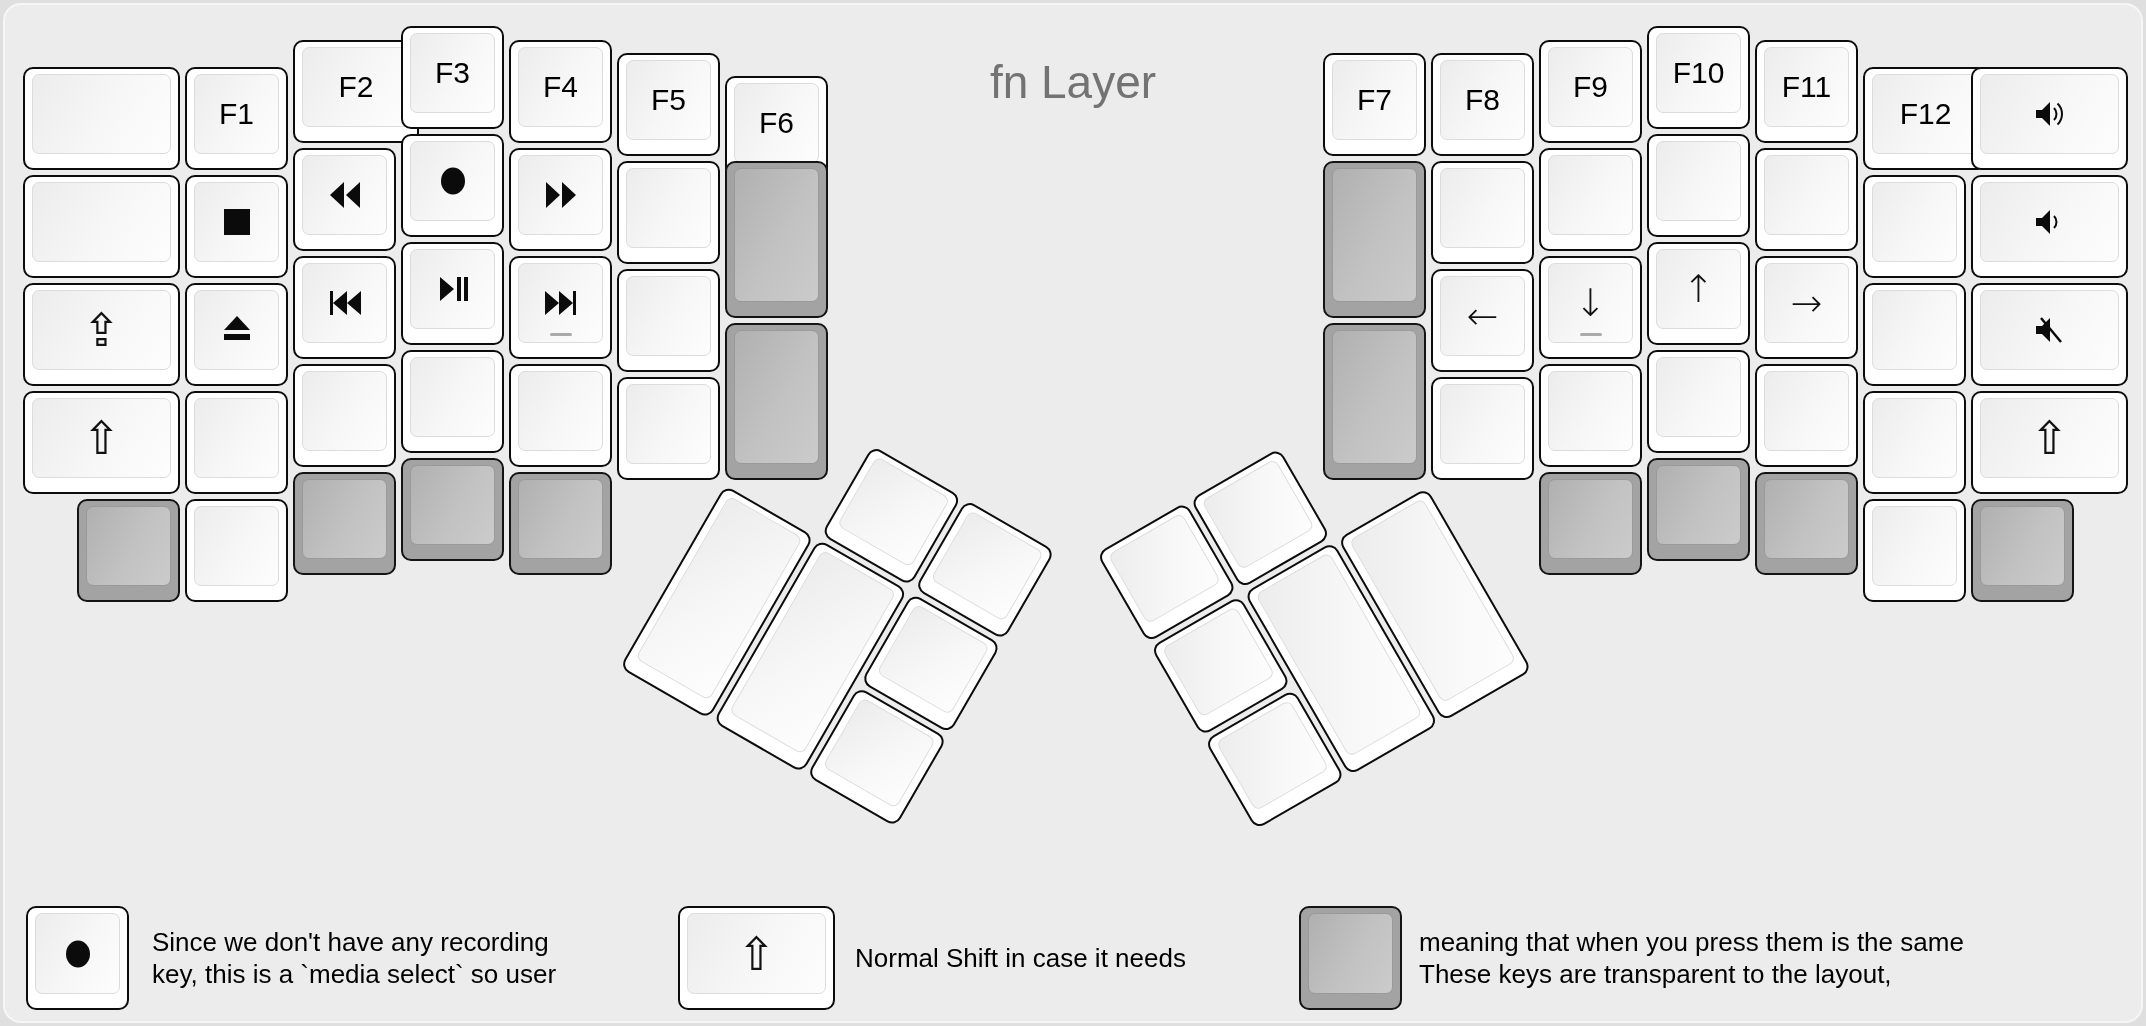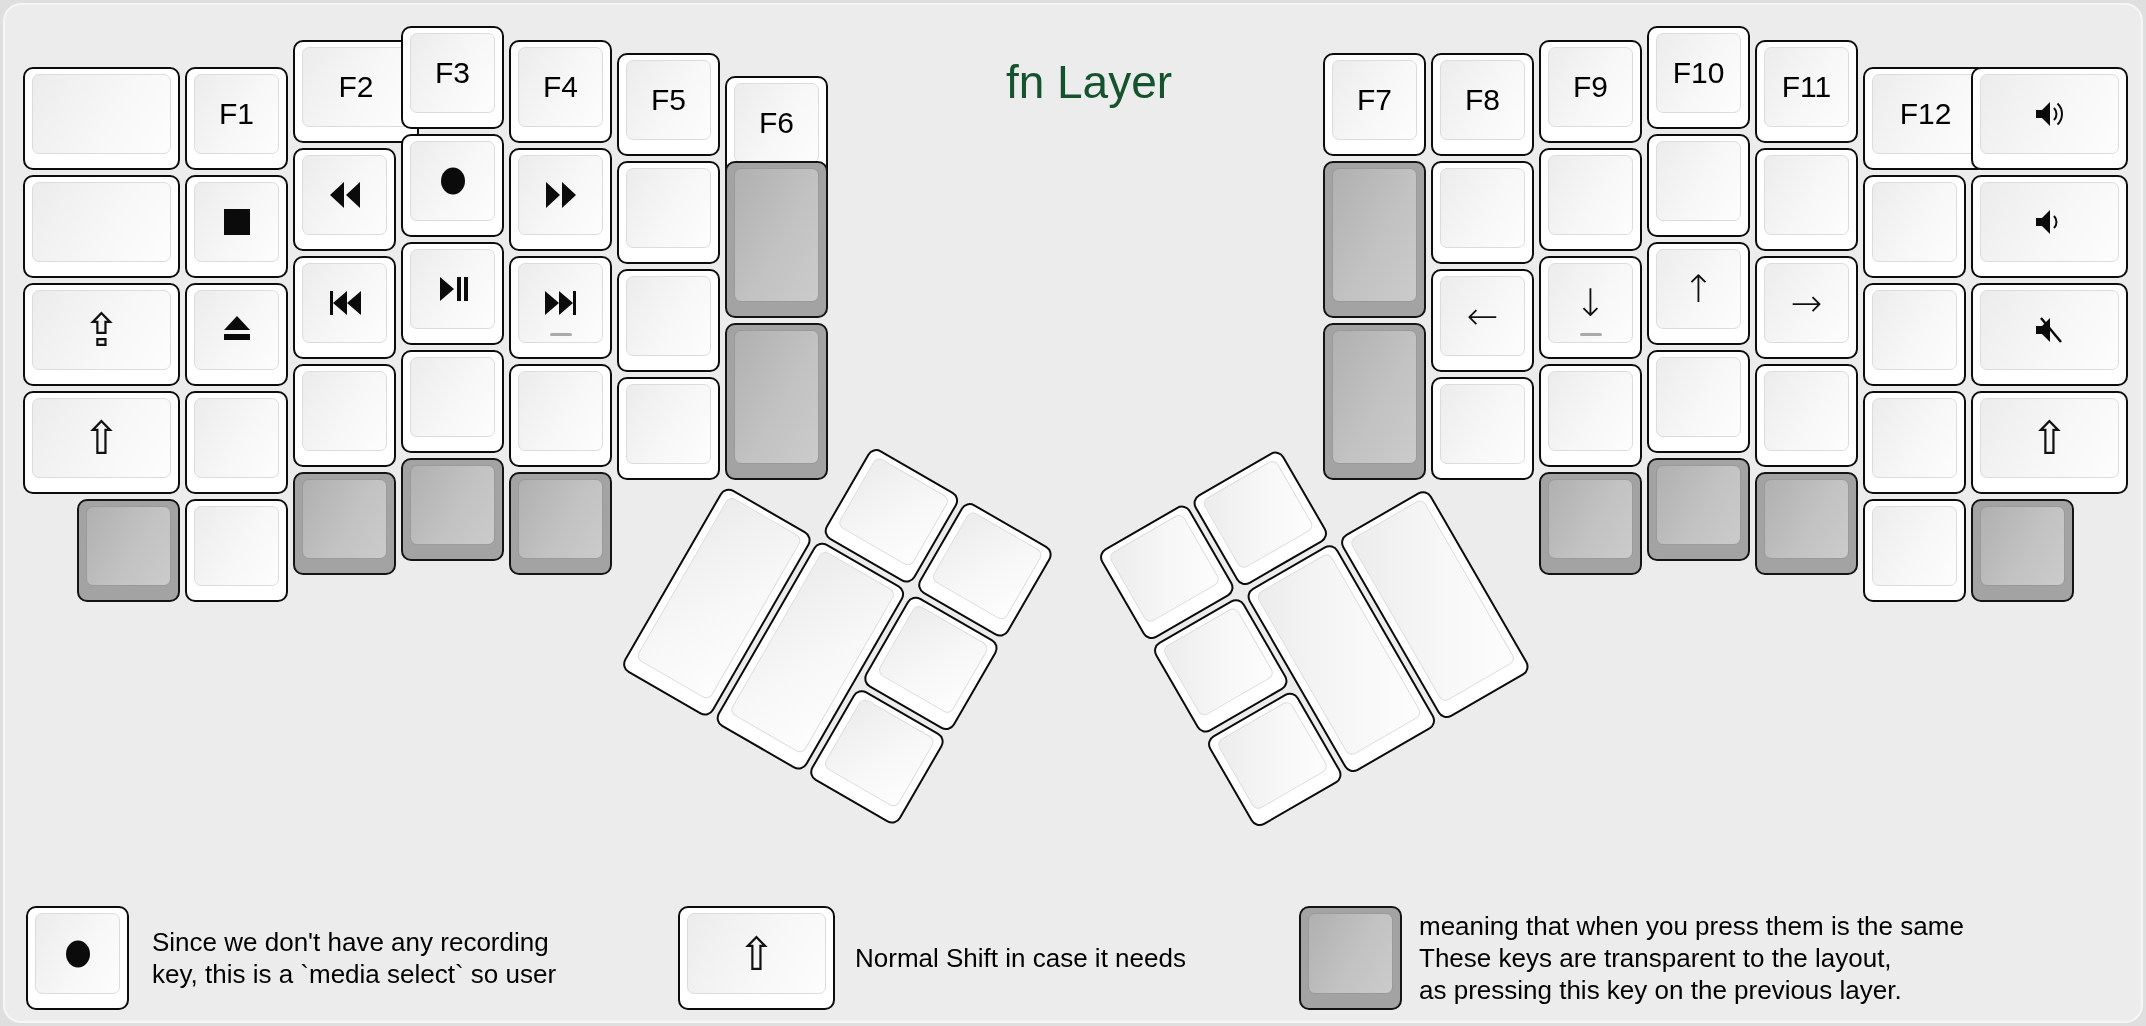--- a/index.html
+++ b/index.html
@@ -1,20 +1,20 @@
 <!DOCTYPE html>
 <html><head>
 <meta charset="utf-8">
 <style>
   html,body{margin:0;padding:0;width:2146px;height:1026px;overflow:hidden;background:#dfdfdf;
             font-family:"Liberation Sans","DejaVu Sans",sans-serif;}
   #board{position:absolute;left:3px;top:3px;right:3px;bottom:3px;background:#ececec;
          border:2px solid #f6f6f6;border-radius:18px;}
   #title{position:absolute;left:50%;top:50px;transform:translateX(-50%);
-         font-size:46px;color:#14532d;white-space:nowrap;margin-left:16px;}
+         font-size:46px;color:#737373;white-space:nowrap;}
   .key{position:absolute;background:#ffffff;border:2.5px solid #0c0c0c;border-radius:10px;
        box-sizing:border-box;}
   .key .top{position:absolute;left:7px;right:7px;top:5px;bottom:14px;border-radius:7px;
             border:1.5px solid #dcdcdc;display:flex;align-items:center;justify-content:center;
             background:linear-gradient(120deg,#ececec 0%,#f7f7f7 55%,#fdfdfd 100%);}
   .key.gray{background:#a3a3a3;border-color:#141414;}
   .key.gray .top{border-color:#9a9a9a;
             background:linear-gradient(120deg,#b0b0b0 0%,#c2c2c2 55%,#cbcbcb 100%);}
   .lbl{font-size:30px;color:#000;}
   .sym{font-size:46px;color:#111;font-family:"DejaVu Sans",sans-serif;line-height:1;}
@@ -406,16 +406,15 @@
       </div>
       <div class="legend-text" style="left: 850px; top: 901px;">
         <span>Normal Shift in case it needs</span>
       </div>
       <div class="key gray" style="width: 103px; height: 104px; left: 1294px; top: 901px;">
         <div class="top"></div>
       </div>
       <div class="legend-text" style="left: 1414px; top: 901px;">
         <span>meaning that when you press them is the same</span>
         <span>These keys are transparent to the layout,</span>
-        <span>as pressing this key on the previous layer.</span>
       </div>
     </div>
 </div>
 
 </body></html>

